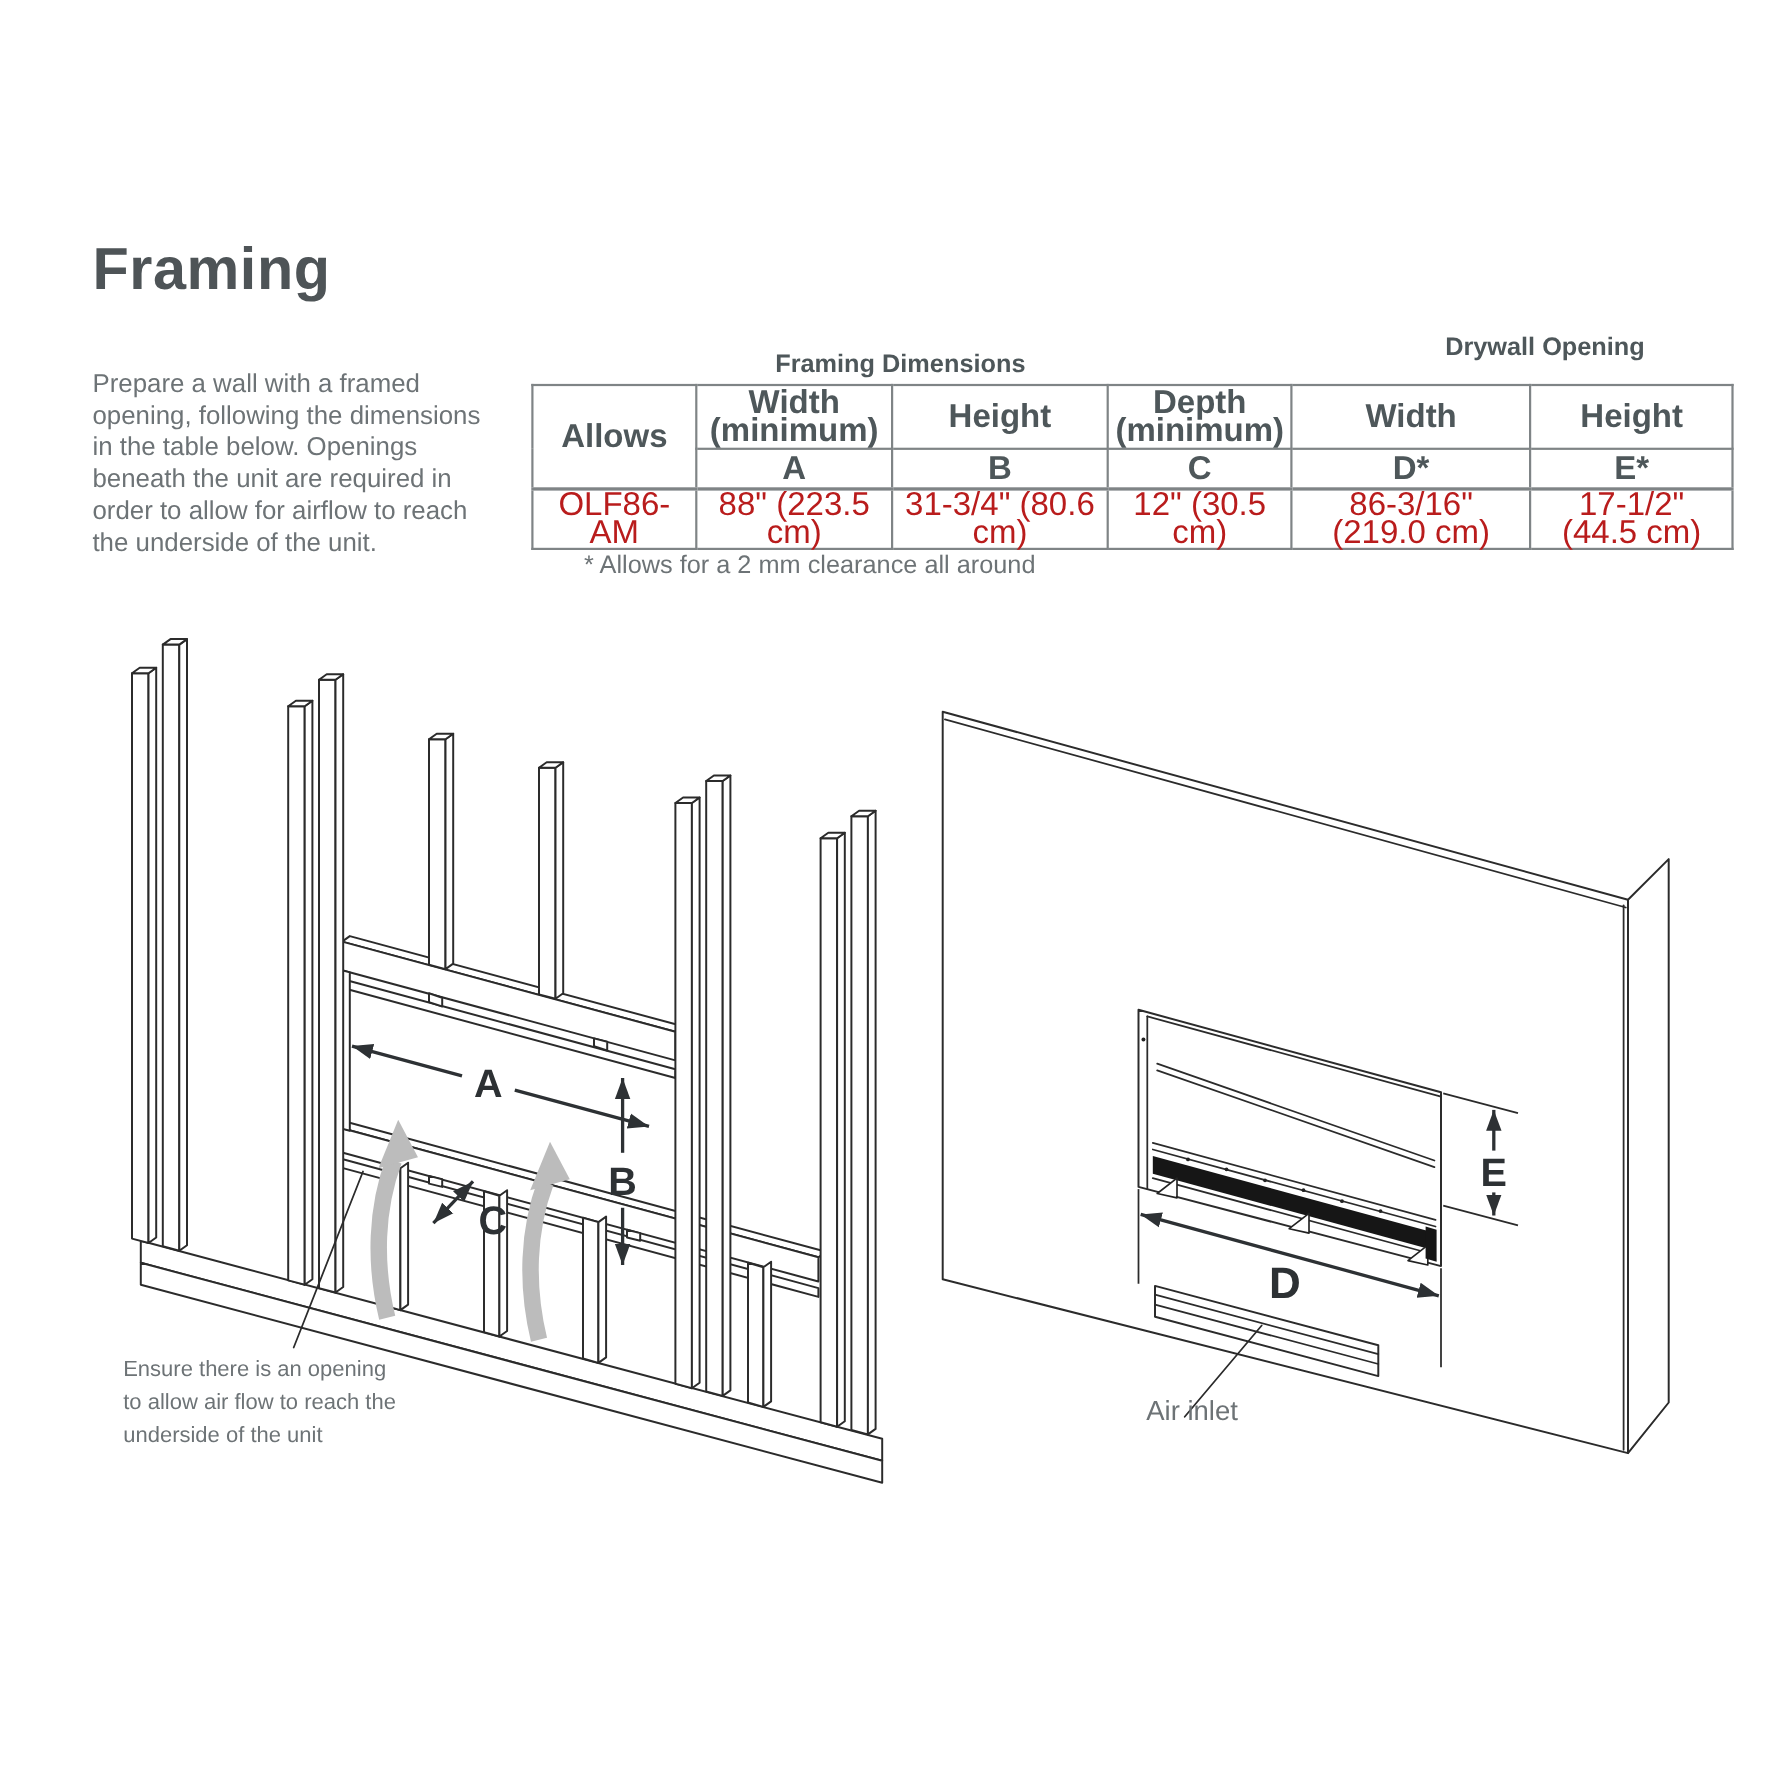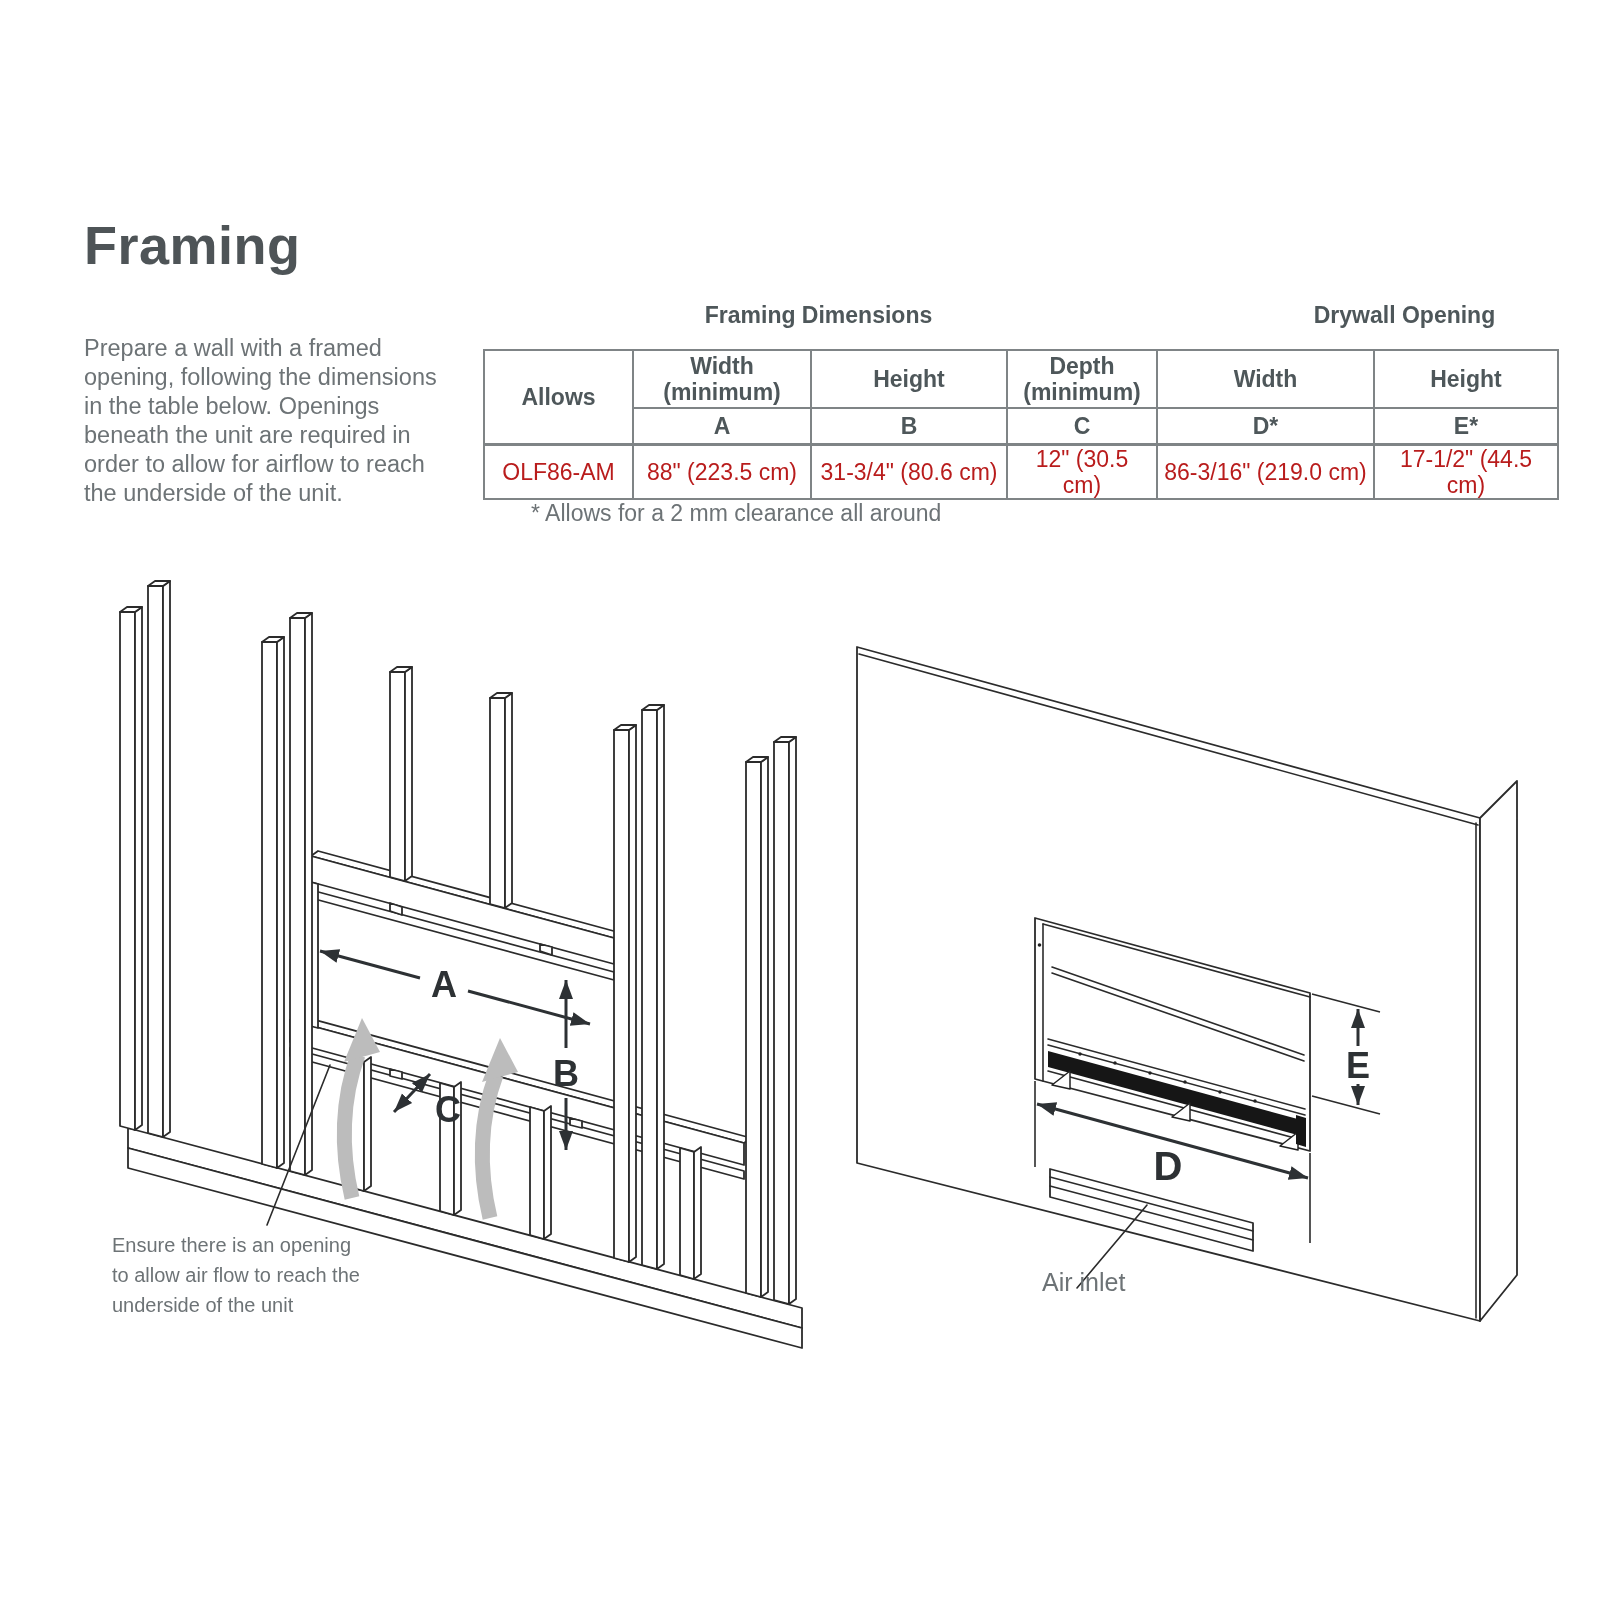--- a/index.html
+++ b/index.html
@@ -7,28 +7,28 @@
     width:1612px;height:1612px;position:relative;background:#ffffff;
     font-family:"Liberation Sans", sans-serif;overflow:hidden;
   }
   .abs{position:absolute;}
   #page-title{
     left:84px;top:214px;font-size:54px;font-weight:bold;color:#4e5457;letter-spacing:0.5px;
   }
   #intro{left:84px;top:334px;font-size:23.5px;line-height:29px;color:#6d7376;}
   #intro div{white-space:nowrap;}
   .group-header{top:302px;text-align:center;font-size:23px;font-weight:bold;color:#4e575a;}
-  #gh-framing{left:483px;width:671px;}
+  #gh-framing{left:483px;width:671px;margin-top:15px;}
   #gh-drywall{left:1204px;width:401px;}
   table#spec-table{
     left:483px;top:349px;position:absolute;border-collapse:collapse;table-layout:fixed;
   }
   #spec-table td{
     border:2px solid #7f8486;text-align:center;vertical-align:middle;
-    font-size:23px;color:#4e575a;font-weight:bold;line-height:26px;padding:0 6px;
+    font-size:30px;color:#4e575a;font-weight:bold;line-height:26px;padding:0 6px;
   }
   #spec-table tr.r1 td{height:56px;}
   #spec-table tr.r2 td{height:34px;}
   #spec-table tr.data td{height:42px;font-weight:normal;color:#b91c1c;border-top:3.5px solid #7f8486;}
   #footnote{left:483px;top:500px;font-size:23px;color:#6d7376;margin-left:48px;}
   #framing-caption{left:112px;top:1230px;font-size:20px;line-height:30px;color:#6d7376;}
   #framing-caption div{white-space:nowrap;}
   svg .face{fill:#ffffff;stroke:#2b2b2b;stroke-width:1.8;stroke-linejoin:round;}
   svg .ln{fill:none;stroke:#2b2b2b;stroke-width:1.6;stroke-linecap:round;}
   svg .dim{fill:none;stroke:#2d3134;stroke-width:3;}

